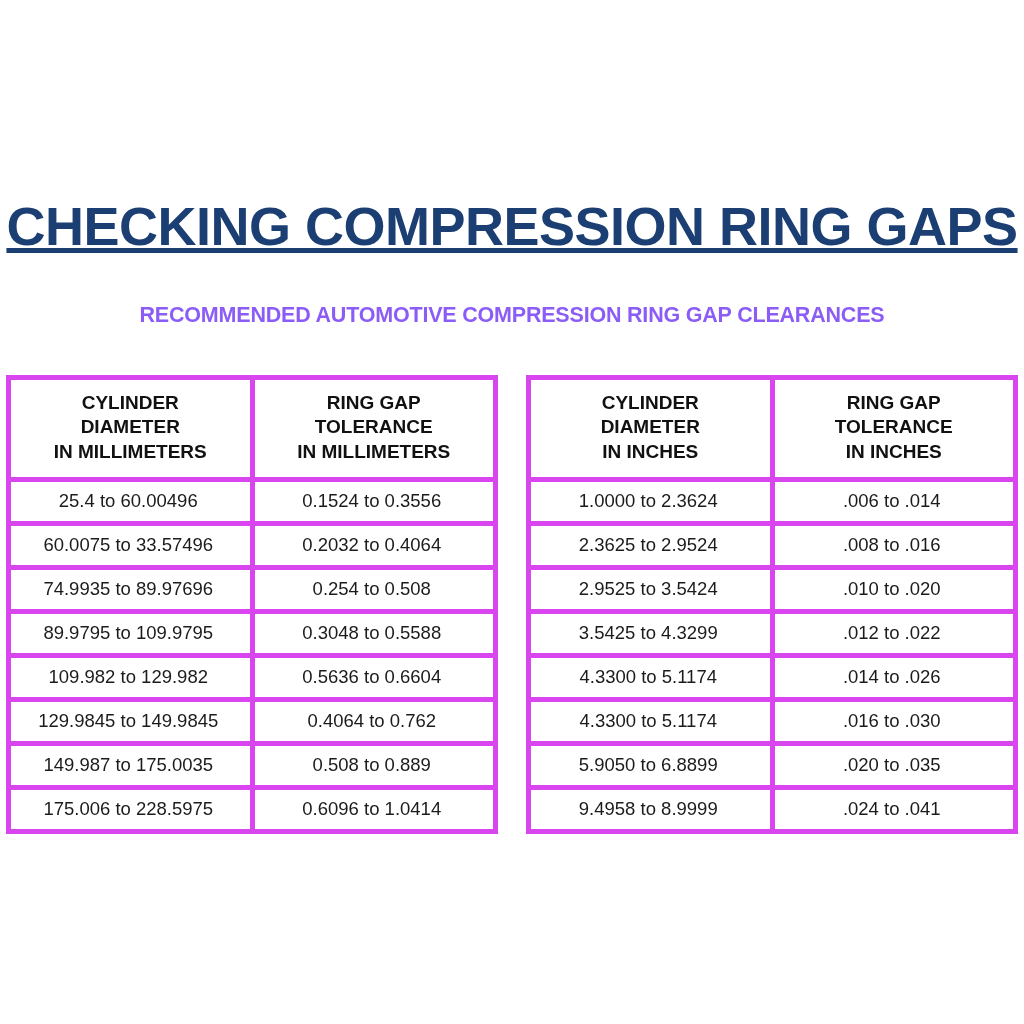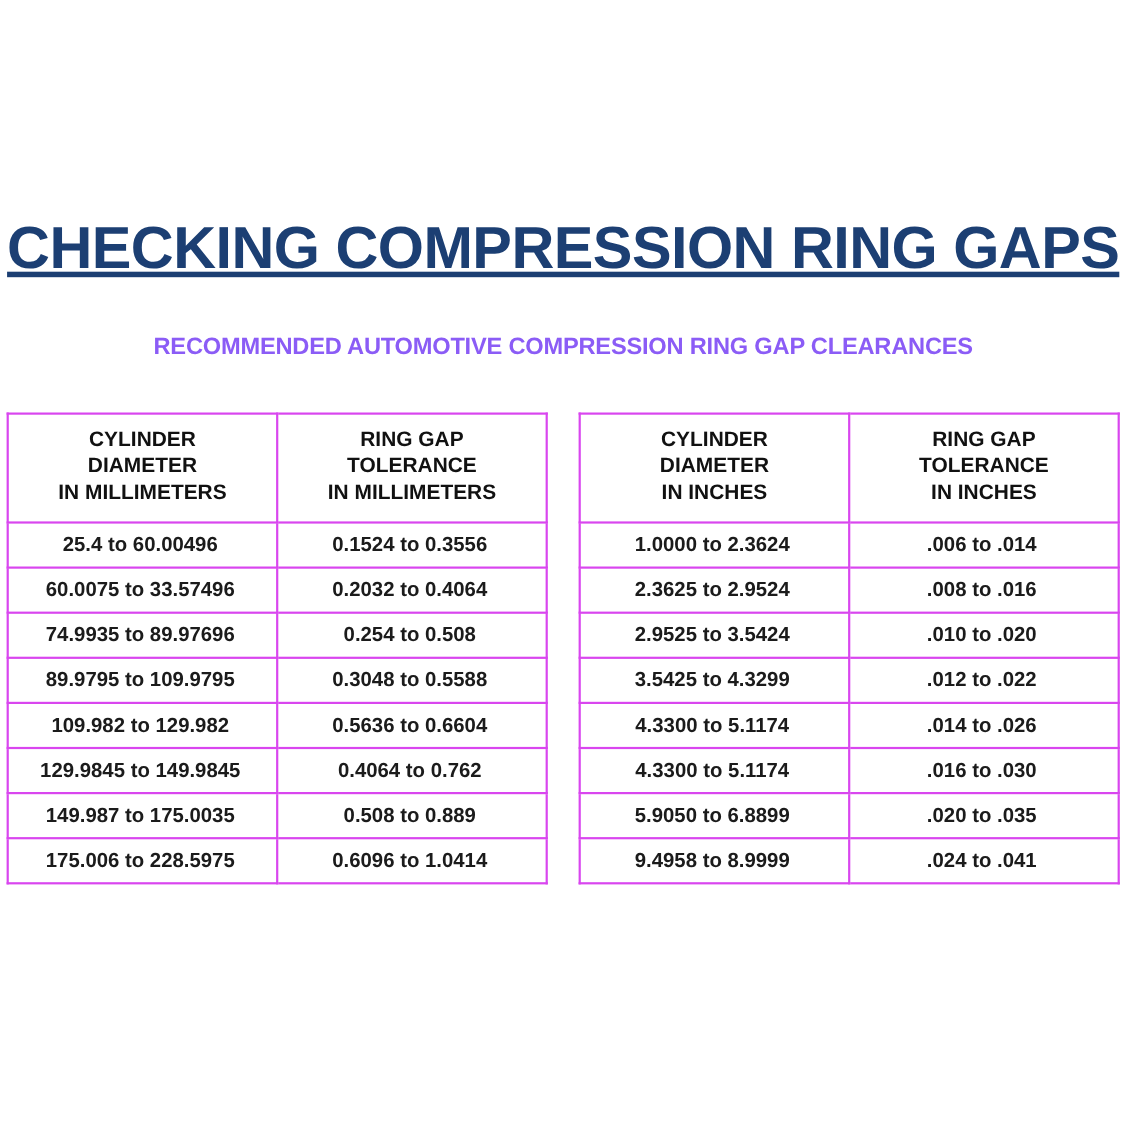--- a/index.html
+++ b/index.html
@@ -55,34 +55,34 @@
     box-sizing: border-box;
   }
   table.spec {
     border-collapse: collapse;
     width: 492px;
     table-layout: fixed;
     background: #ffffff;
   }
   table.spec th,
   table.spec td {
-    border: 2px solid #d946ef;
+    border: 5px solid #d946ef;
     text-align: center;
     color: #1b1b1b;
   }
   table.spec th {
     font-size: 19px;
     font-weight: bold;
     line-height: 1.28;
     padding: 11px 4px 13px 4px;
     color: #111111;
   }
   table.spec td {
     font-size: 18.5px;
-    font-weight: bold;
+    font-weight: normal;
     padding: 8px 4px 9px 0;
     height: 21px;
     margin-left: 31px;
   }
   .col-a { width: 50%; }
   .col-b { width: 50%; }
 </style>
 </head>
 <body>
 

